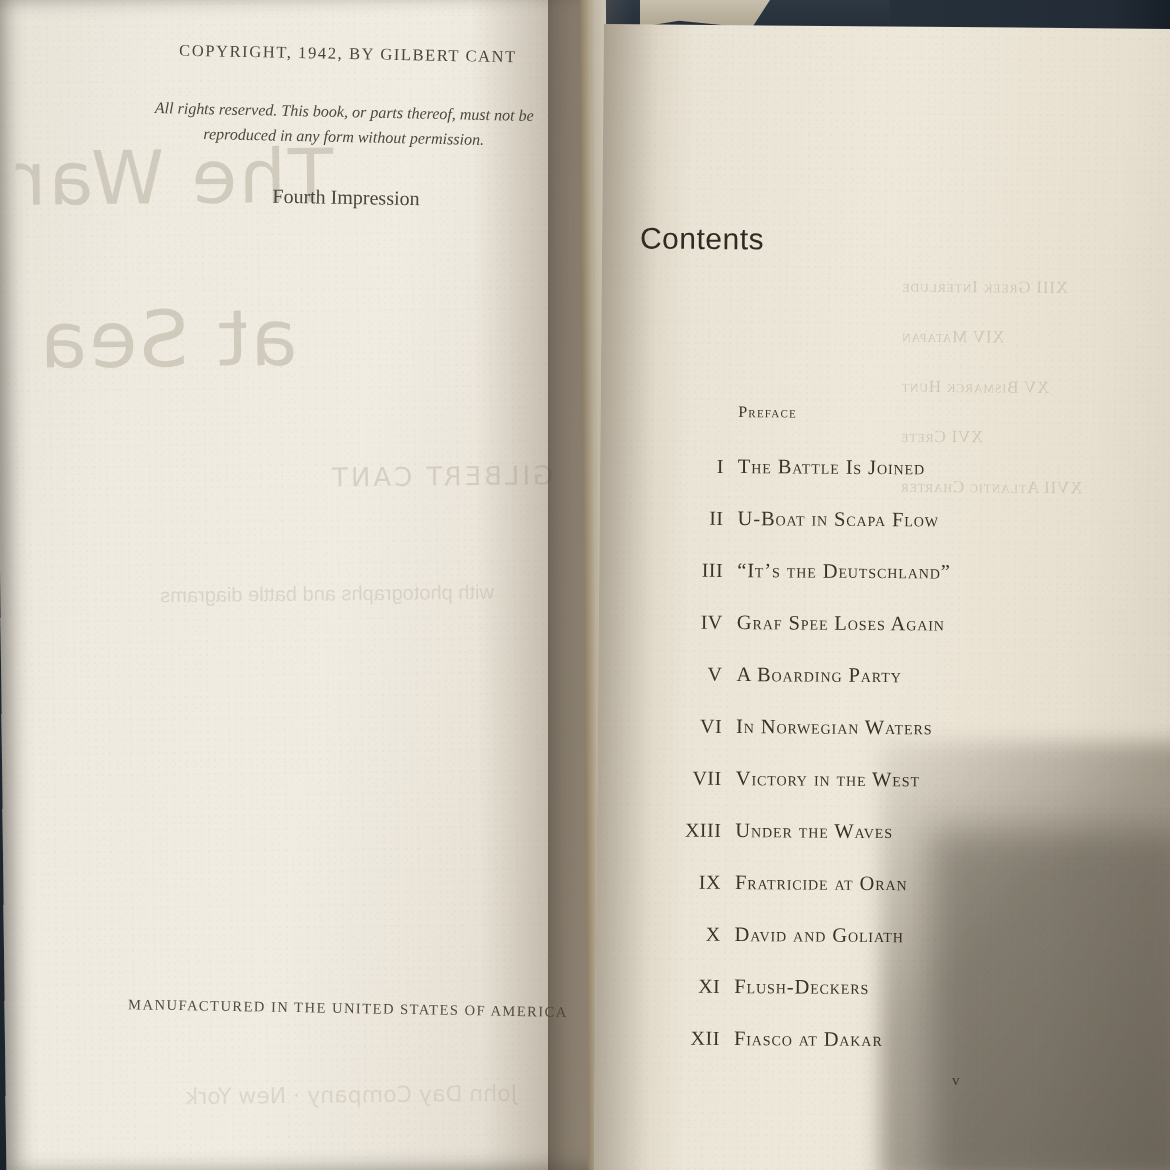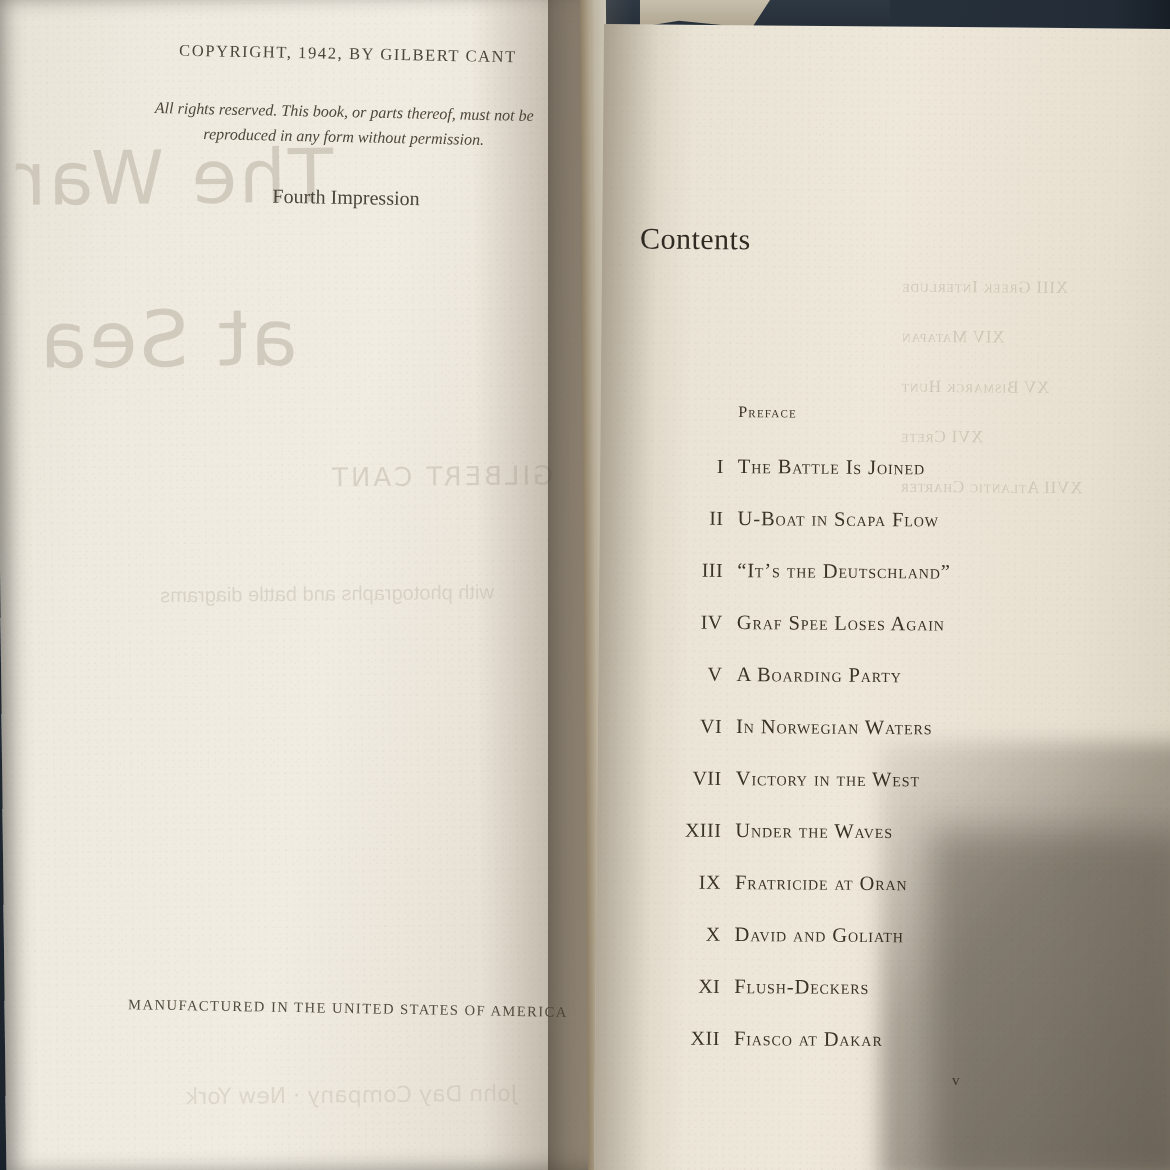--- a/index.html
+++ b/index.html
@@ -201,21 +201,21 @@
     left: 930px; top: 830px;
     width: 260px; height: 360px;
     background: rgba(40,33,24,.30);
     filter: blur(18px);
     pointer-events: none;
   }
 
   .contents-heading {
     position: absolute;
     left: 640px; top: 222px;
-    font-family: Liberation Serif, serif;
+    font-family: Liberation Sans, sans-serif;
     font-size: 30px;
     letter-spacing: .5px;
     color: #2f2b22;
     transform: rotate(0.4deg);
   }
 
   .toc {
     position: absolute;
     left: 660px; top: 404px;
     width: 420px;

